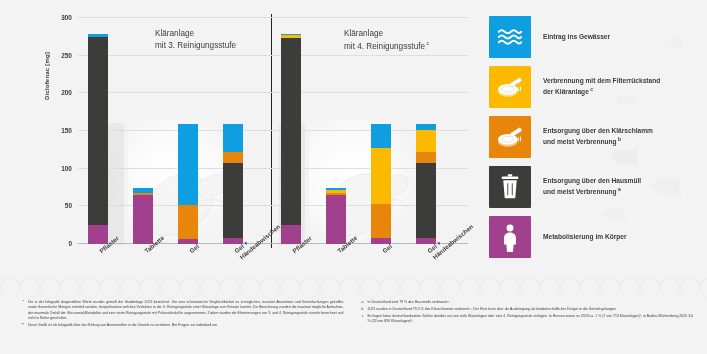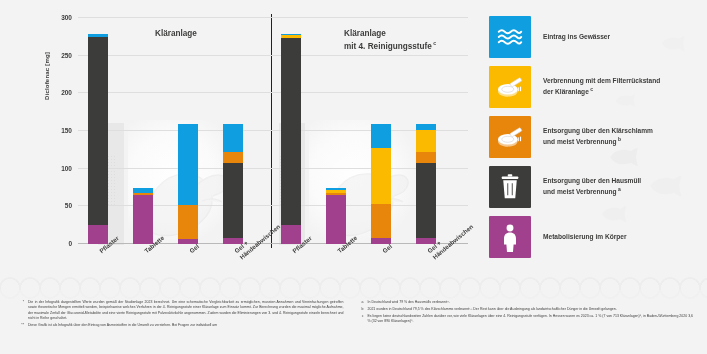--- a/index.html
+++ b/index.html
@@ -67,21 +67,21 @@
     position: absolute; top: -4px; height: 234px; width: 1px; background: #222; left: 193px;
   }
   .bar { position: absolute; bottom: 0; width: 20px; }
   .seg { position: absolute; left: 0; width: 100%; }
   .cat-label {
     position: absolute; top: 100%; margin-top: 5px; left: 10px;
     transform: rotate(-40deg); transform-origin: left top;
     font-size: 6.2px; color: #3c3c3b; font-weight: 700; white-space: pre; line-height: 1.25;
   }
   .group-title {
-    position: absolute; font-size: 8.2px; font-weight: 700; color: #3c3c3b;
+    position: absolute; font-size: 8.2px; font-weight: 400; color: #3c3c3b;
     line-height: 1.45; text-align: left;
   }
   .sup { font-size: 5px; vertical-align: super; }
 
   
   #legend { position: absolute; left: 489px; top: 16px; width: 210px; }
   .legend-row { display: flex; align-items: flex-start; margin-bottom: 8px; height: 42px; }
   .swatch {
     width: 42px; height: 42px; flex: 0 0 42px; border-radius: 1px;
     display: flex; align-items: center; justify-content: center;
@@ -226,20 +226,21 @@
           <div class="seg" style="background: rgb(60, 60, 59); bottom: 6.02667px; height: 74.58px;"></div>
           <div class="seg" style="background: rgb(232, 134, 12); bottom: 80.6067px; height: 11.3px;"></div>
           <div class="seg" style="background: rgb(251, 186, 0); bottom: 91.9067px; height: 22.6px;"></div>
           <div class="seg" style="background: rgb(15, 159, 224); bottom: 114.507px; height: 5.27333px;"></div>
           <div class="cat-label">Gel +
 Händeabwischen</div>
         </div>
       </div>
     <div class="group-title" id="gt0" style="left:155px; top:28px;">
         <div>Kläranlage</div>
+        <div>mit 3. Reinigungsstufe</div>
       </div>
     <div class="group-title" id="gt1" style="left:344px; top:28px;">
         <div>Kläranlage</div>
         <div>mit 4. Reinigungsstufe<span class="sup"> c</span></div>
       </div>
   </div>
 
   <div id="legend">
       <div class="legend-row">
         <div class="swatch" style="background: rgb(15, 159, 224);">

